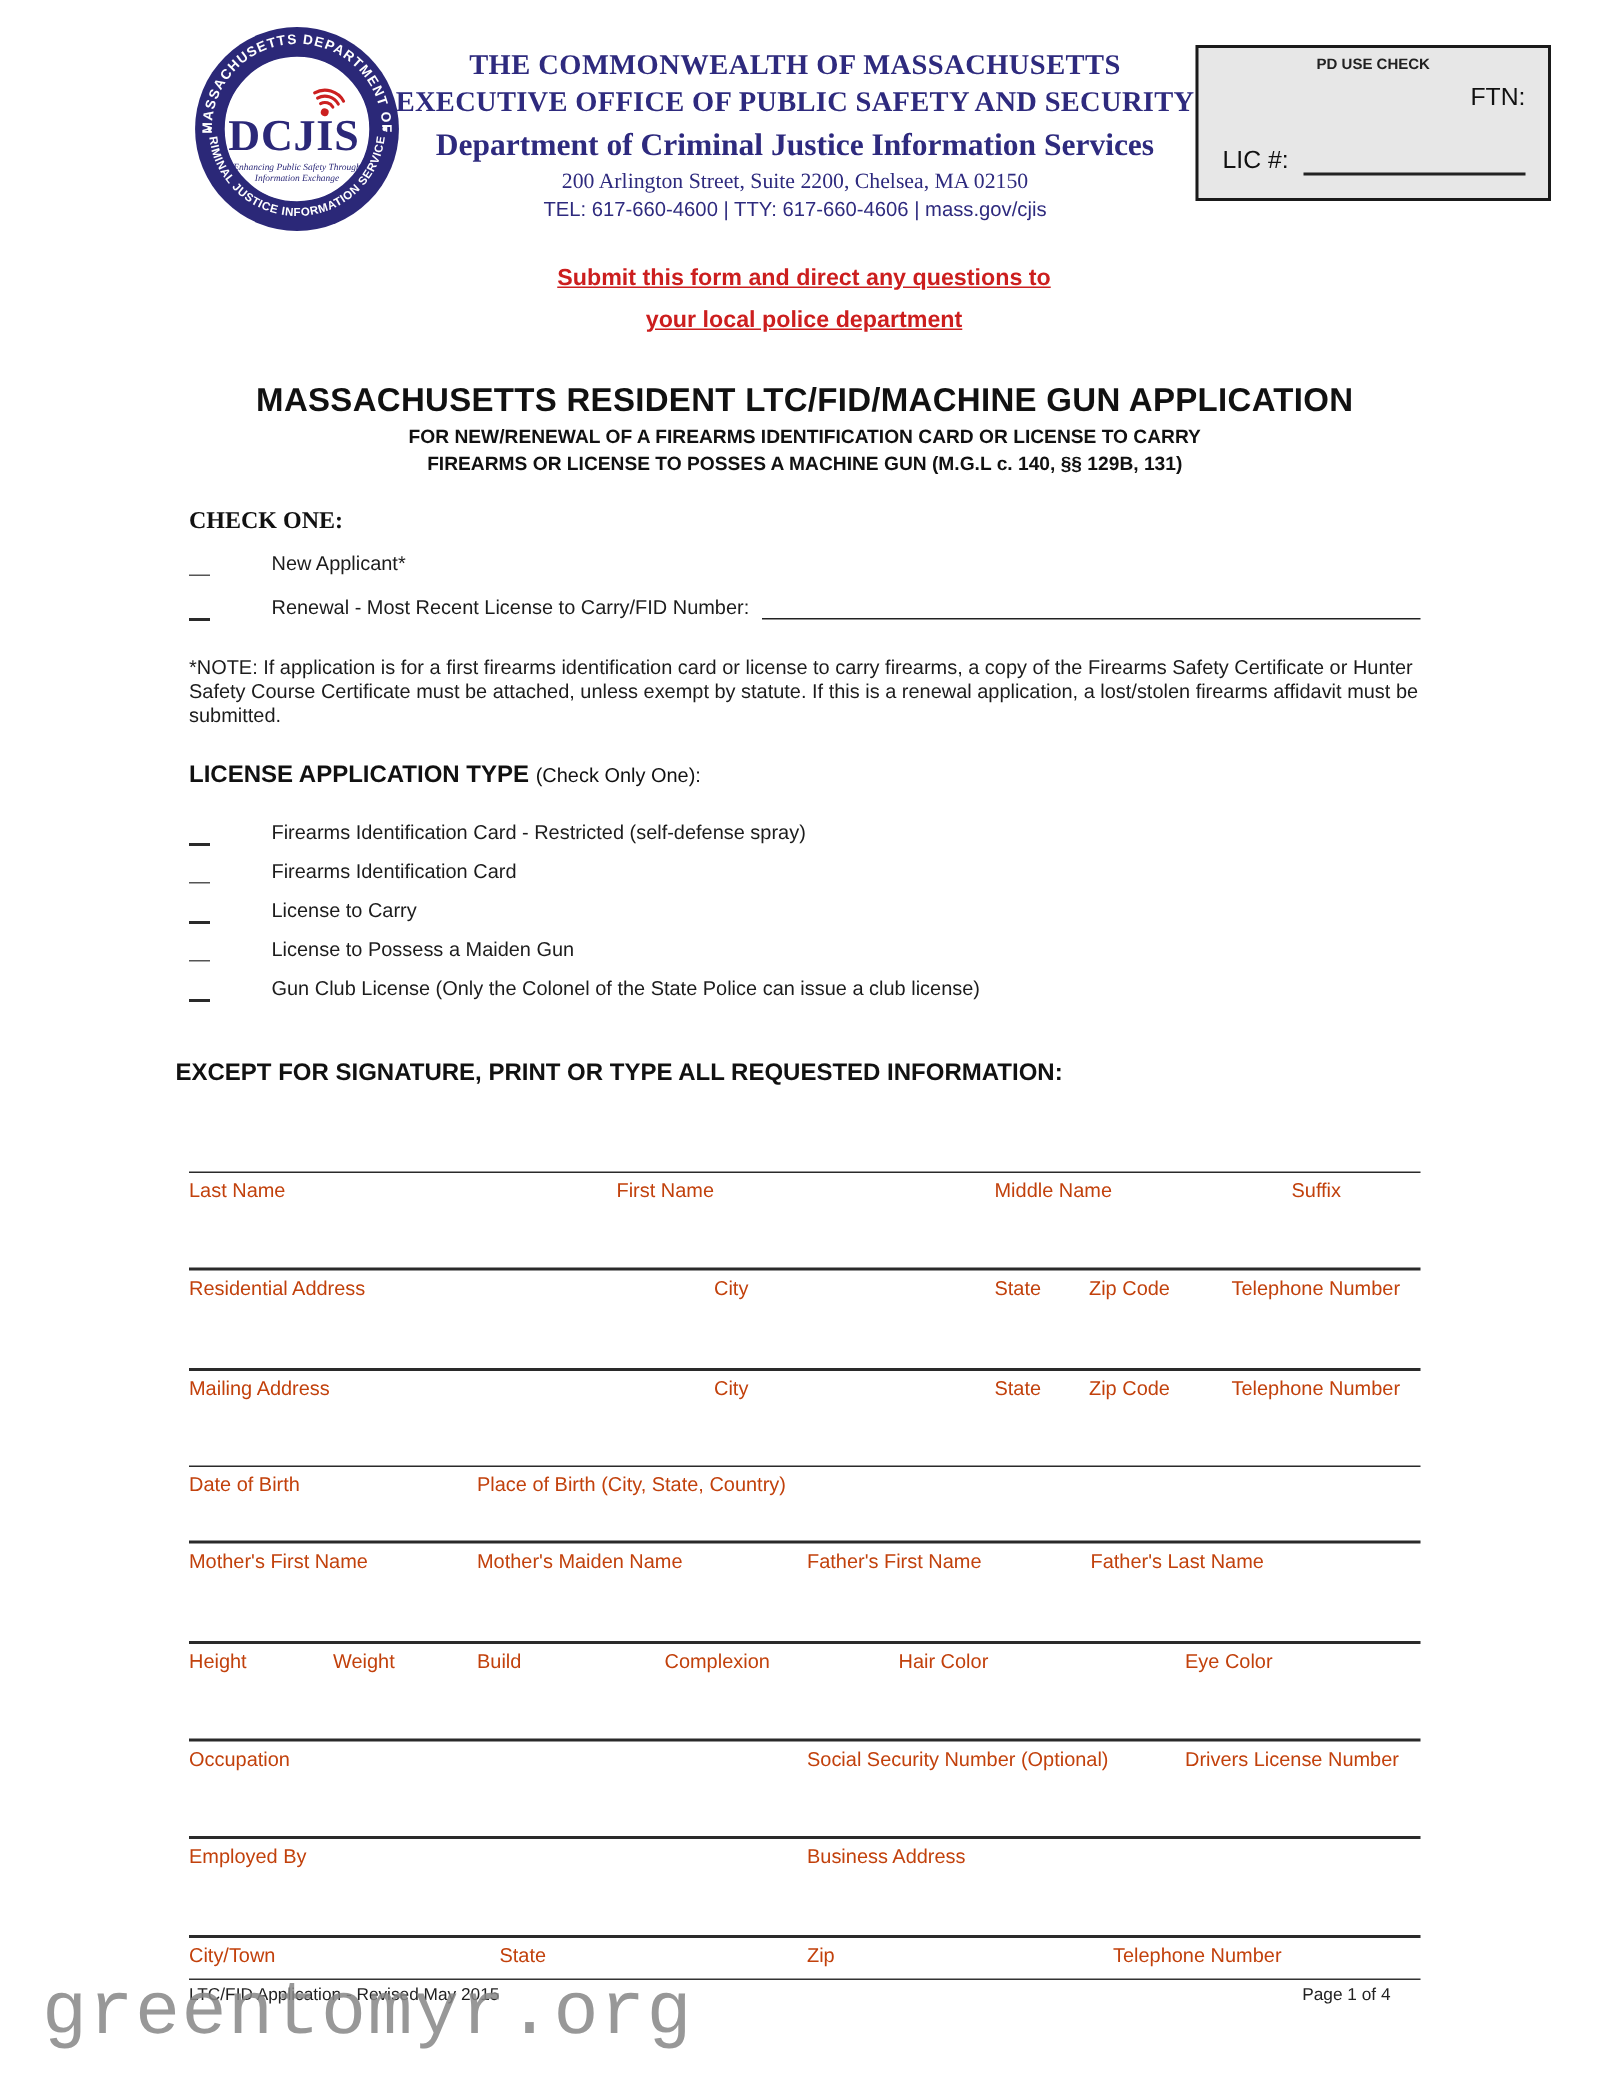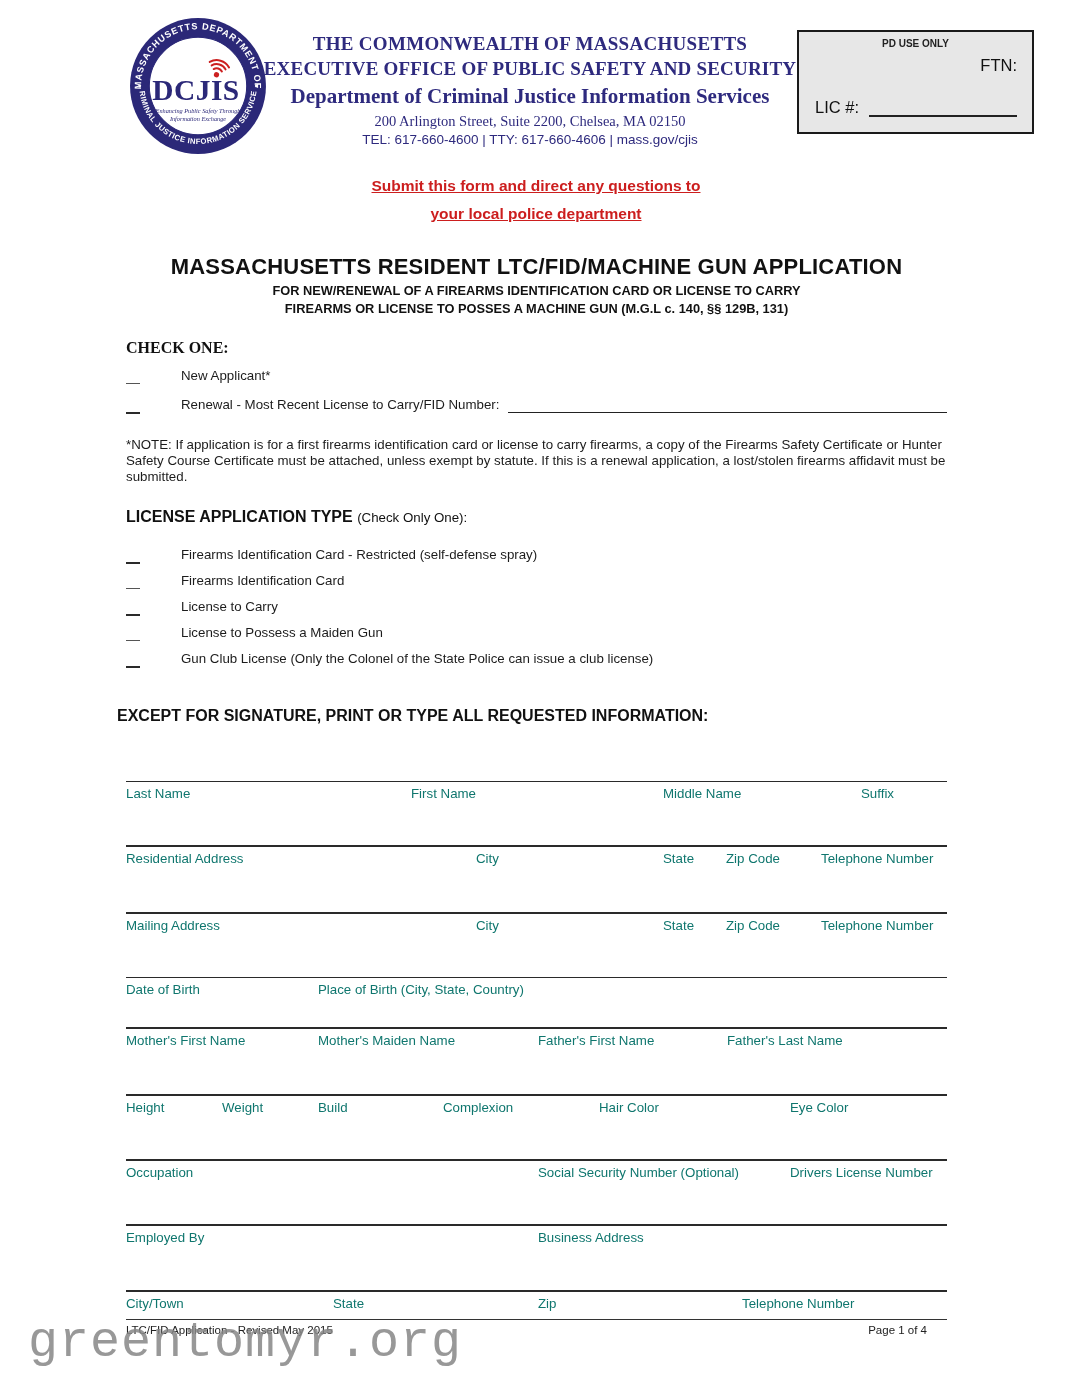--- a/index.html
+++ b/index.html
@@ -45,21 +45,21 @@
   .tick.thin{border-bottom-width:1.5px;border-color:#555;}
   .opt-label{white-space:nowrap;margin-left:24px;}
   .blank-line{flex:1;border-bottom:1.5px solid #222;height:15px;margin-left:8px;}
 
   .note{position:absolute;left:126px;top:437px;width:824px;font-size:13.3px;
         line-height:16.2px;color:#1c1c1c;}
 
   
   .frow{position:absolute;left:126px;width:821px;height:40px;border-top:2px solid #2a2a2a;}
   .frow.thin{border-top-width:1px;}
-  .flabel{position:absolute;top:4px;font-size:13.3px;white-space:nowrap;color:#0f766e;}
+  .flabel{position:absolute;top:4px;font-size:13.3px;white-space:nowrap;color:#c2410c;}
 
   
   .footer-line{position:absolute;left:126px;top:1319px;width:821px;border-top:1.5px solid #333;}
   .footer-left{position:absolute;left:126px;top:1324px;font-size:11.5px;color:#222;}
   .footer-right{position:absolute;right:146px;top:1324px;font-size:11.5px;color:#222;}
   .watermark{position:absolute;left:28px;top:1314px;font-family:"Liberation Mono","DejaVu Sans Mono",monospace;
              font-size:50px;color:#878787;opacity:.85;letter-spacing:1px;white-space:nowrap;}
 </style>
 </head>
 <body>
@@ -97,21 +97,21 @@
 
   <div class="header-block">
     <div class="h-line1">THE COMMONWEALTH OF MASSACHUSETTS</div>
     <div class="h-line2">EXECUTIVE OFFICE OF PUBLIC SAFETY AND SECURITY</div>
     <div class="h-line3">Department of Criminal Justice Information Services</div>
     <div class="h-line4">200 Arlington Street, Suite 2200, Chelsea, MA 02150</div>
     <div class="h-line5">TEL: 617-660-4600 | TTY: 617-660-4606 | mass.gov/cjis</div>
   </div>
 
   <div class="pd-box">
-    <div class="pd-title">PD USE ONLY</div>
+    <div class="pd-title">PD USE CHECK</div>
     <div class="pd-row ftn">
       <span>FTN:</span>
       <span class="pd-blank"></span>
     </div>
     <div class="pd-row lic">
       <span>LIC #:</span>
       <span class="pd-blank"></span>
     </div>
   </div>
 

